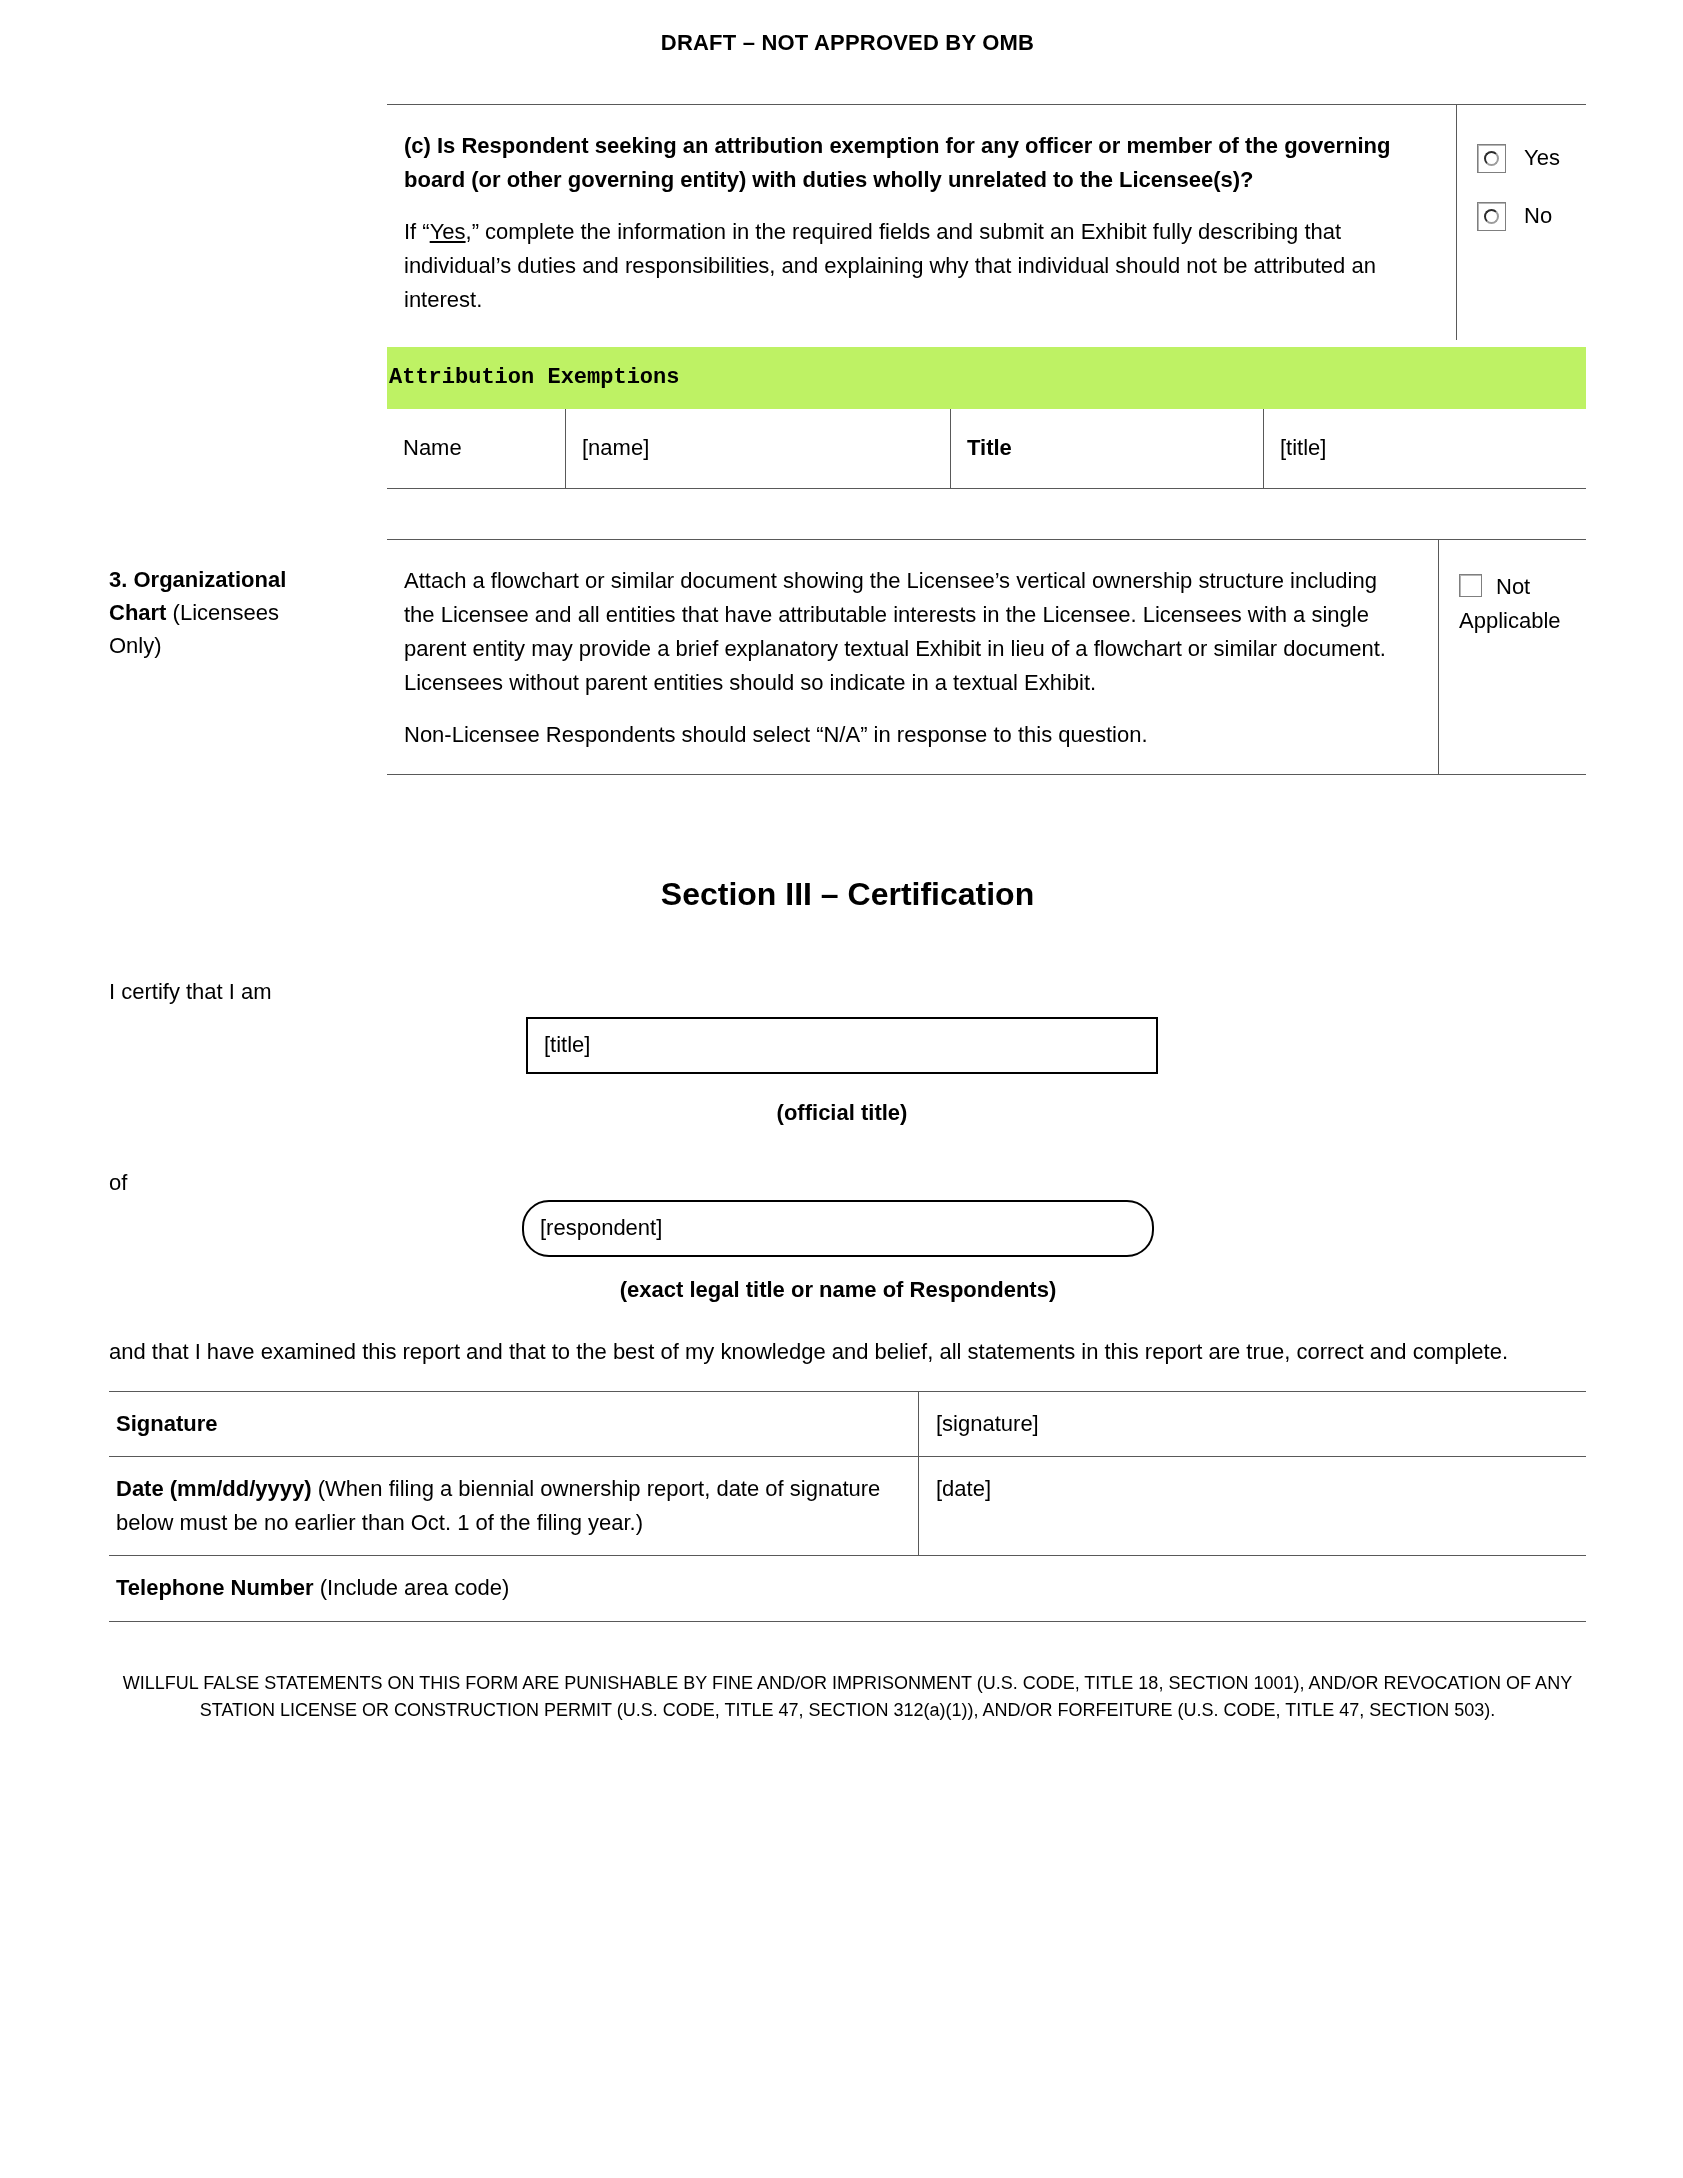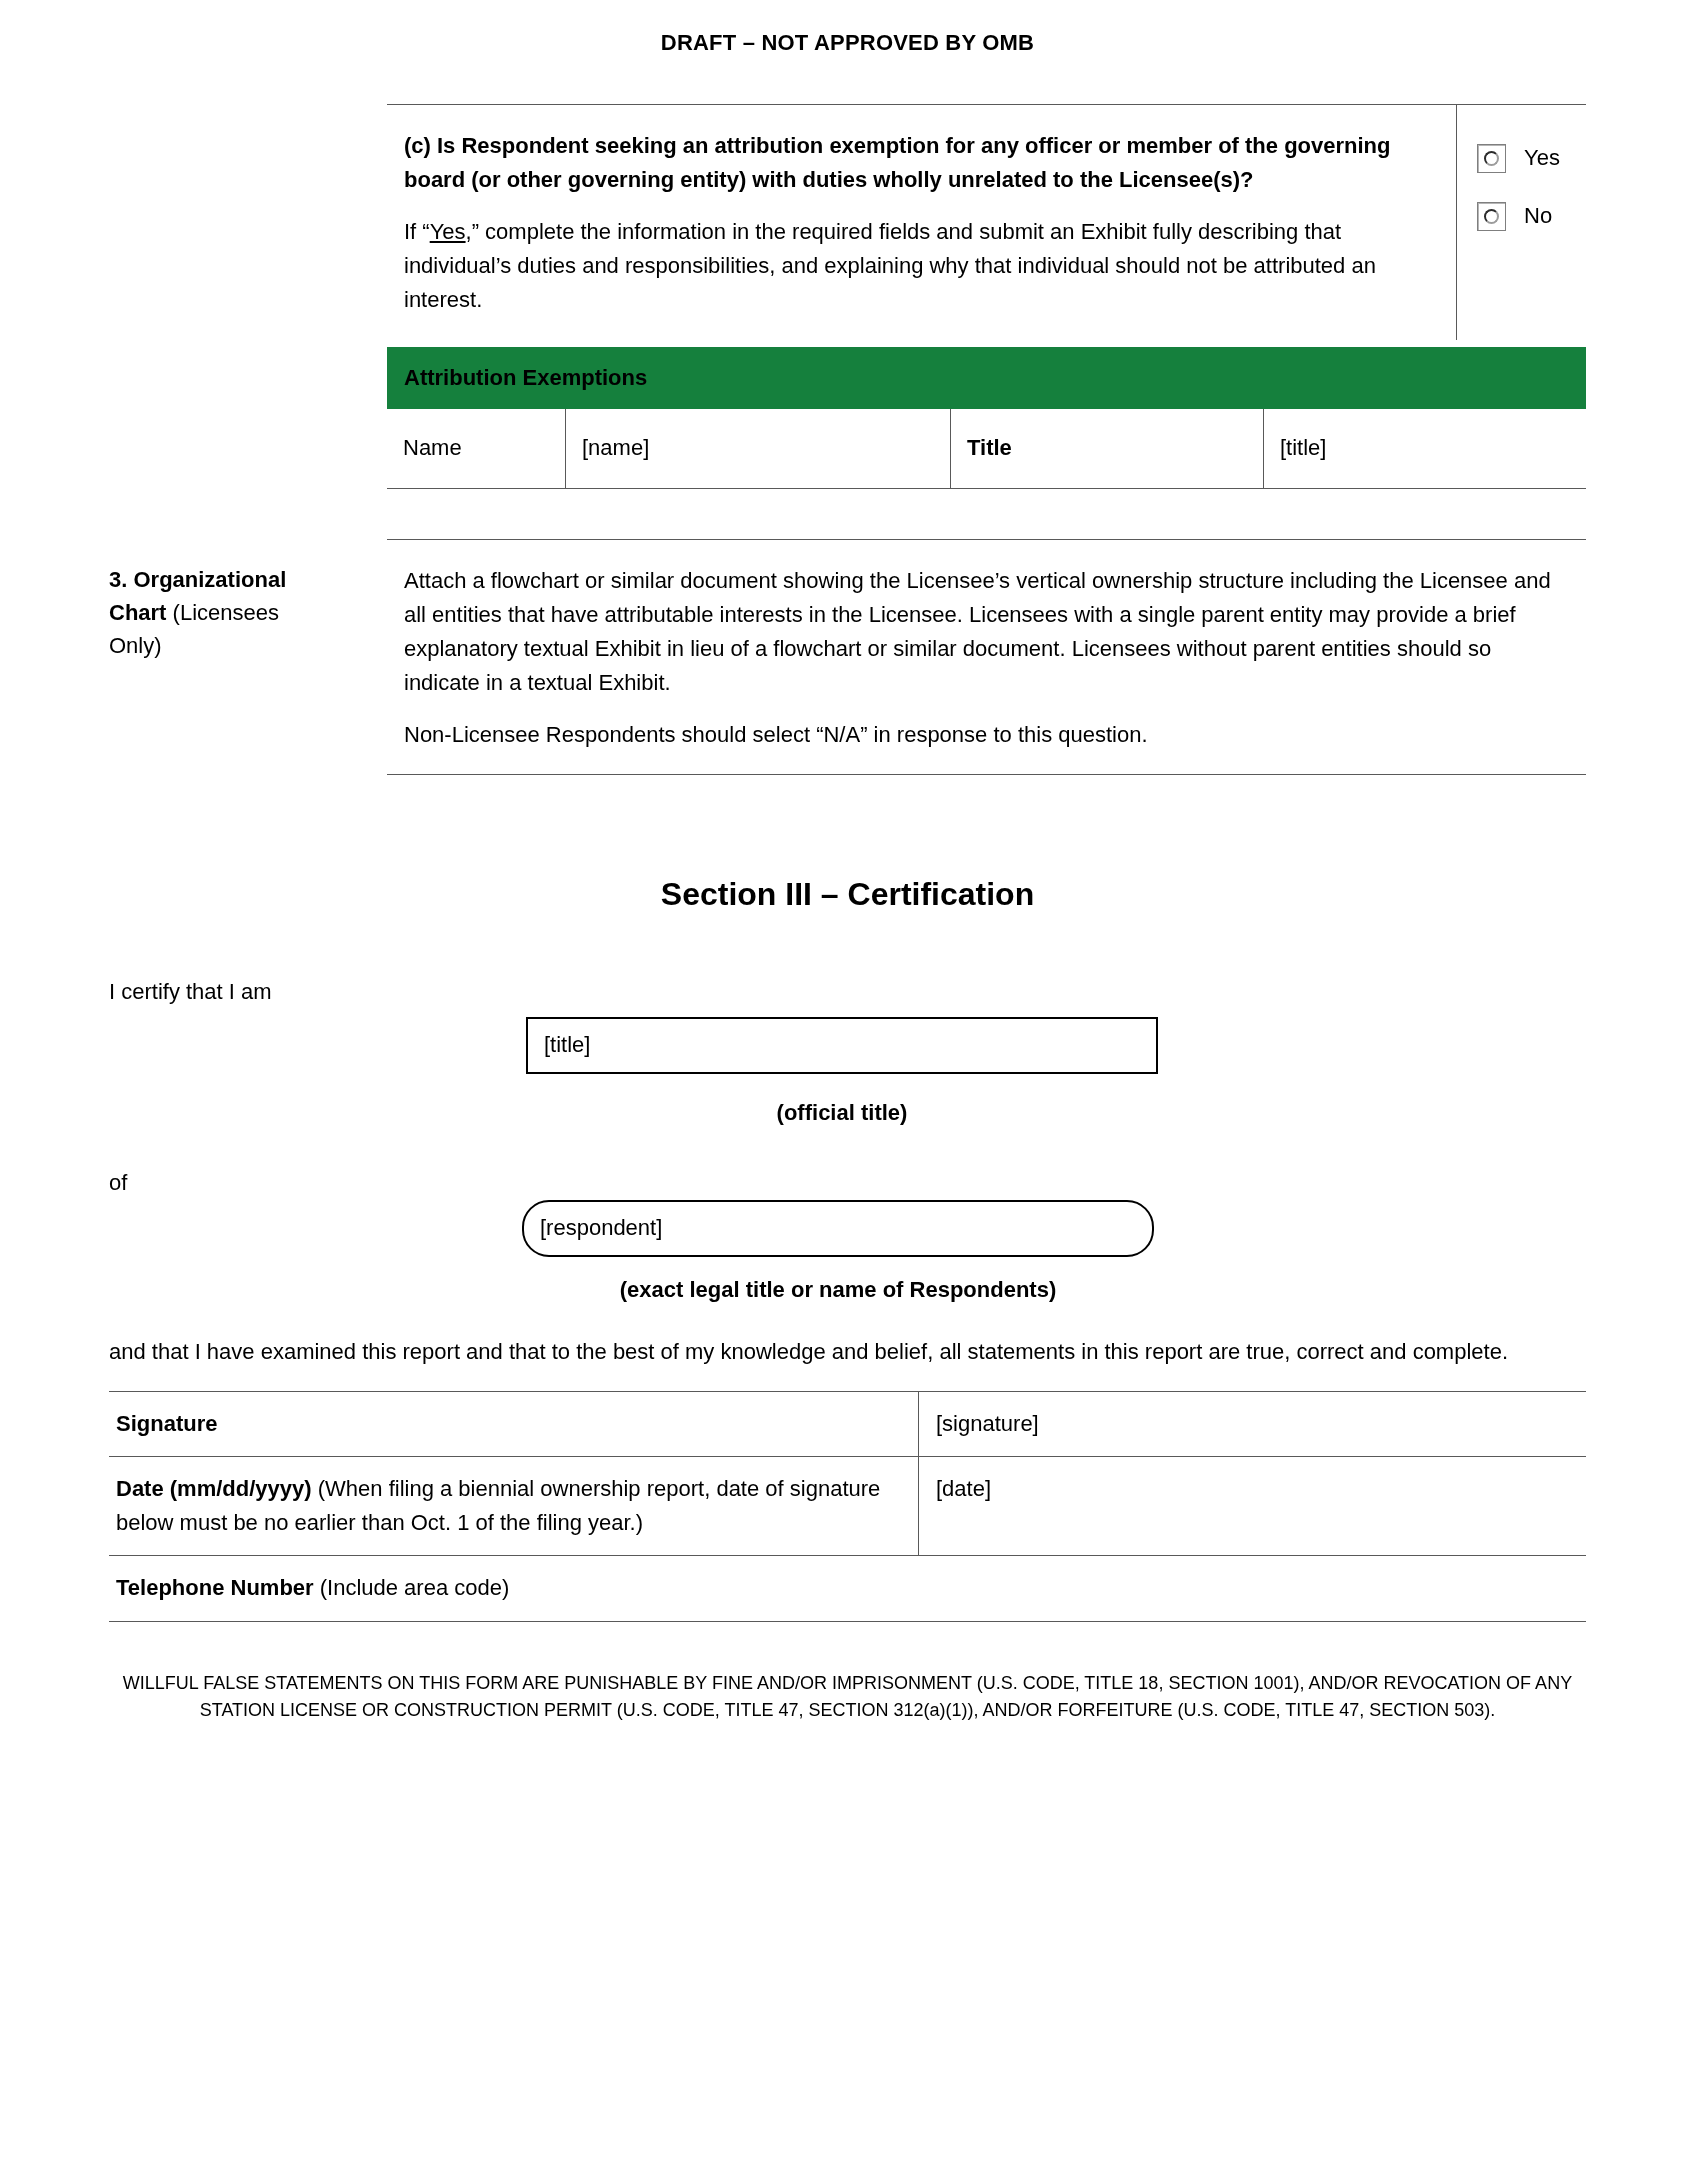--- a/index.html
+++ b/index.html
@@ -32,21 +32,21 @@
   }
   .radio .dot{
     width:15px;height:15px;border-radius:50%;
     border:2px solid #9c9c9c;border-top-color:#2b2b2b;border-left-color:#2b2b2b;
     box-sizing:border-box;
   }
   .opt-label{margin-left:18px;}
 
   
   .ae-wrap{flex:1;}
-  .ae-header{background:#15803d;font-weight:bold;padding:14px 17px;margin-top:7px;}
+  .ae-header{background:#bef264;font-weight:bold;padding:14px 2px;margin-top:7px;font-family:Liberation Mono, monospace;}
   .ae-row{display:flex;align-items:center;min-height:79px;border-bottom:1px solid #595959;}
   .ae-cell{padding:10px 16px;box-sizing:border-box;align-self:stretch;display:flex;align-items:center;}
   .ae-cell + .ae-cell{border-left:1px solid #595959;}
   .ae-name-label{flex:0 0 178px;font-weight:normal;}
   .ae-name-value{flex:0 0 385px;}
   .ae-title-label{flex:0 0 313px;font-weight:bold;}
   .ae-title-value{flex:1;}
 
   .gap-50{height:50px;}
 
@@ -131,20 +131,23 @@
 
   <section class="row-block">
     <div class="label-col s3-label">
       <span class="bold">3. Organizational Chart</span><span> (Licensees Only)</span>
     </div>
     <div class="boxed bb">
       <div class="main-cell">
         <p>Attach a flowchart or similar document showing the Licensee’s vertical ownership structure including the Licensee and all entities that have attributable interests in the Licensee.  Licensees with a single parent entity may provide a brief explanatory textual Exhibit in lieu of a flowchart or similar document.  Licensees without parent entities should so indicate in a textual Exhibit.</p>
         <p>Non-Licensee Respondents should select “N/A” in response to this question.</p>
       </div>
+      <div class="na-col">
+        <span class="checkbox"></span><span>Not Applicable</span>
+      </div>
     </div>
   </section>
 
   <h2 class="cert-heading">Section III – Certification</h2>
 
   <p class="certify-line">I certify that I am</p>
 
   <div class="input-box title-box">
     <span>[title]</span>
   </div>

